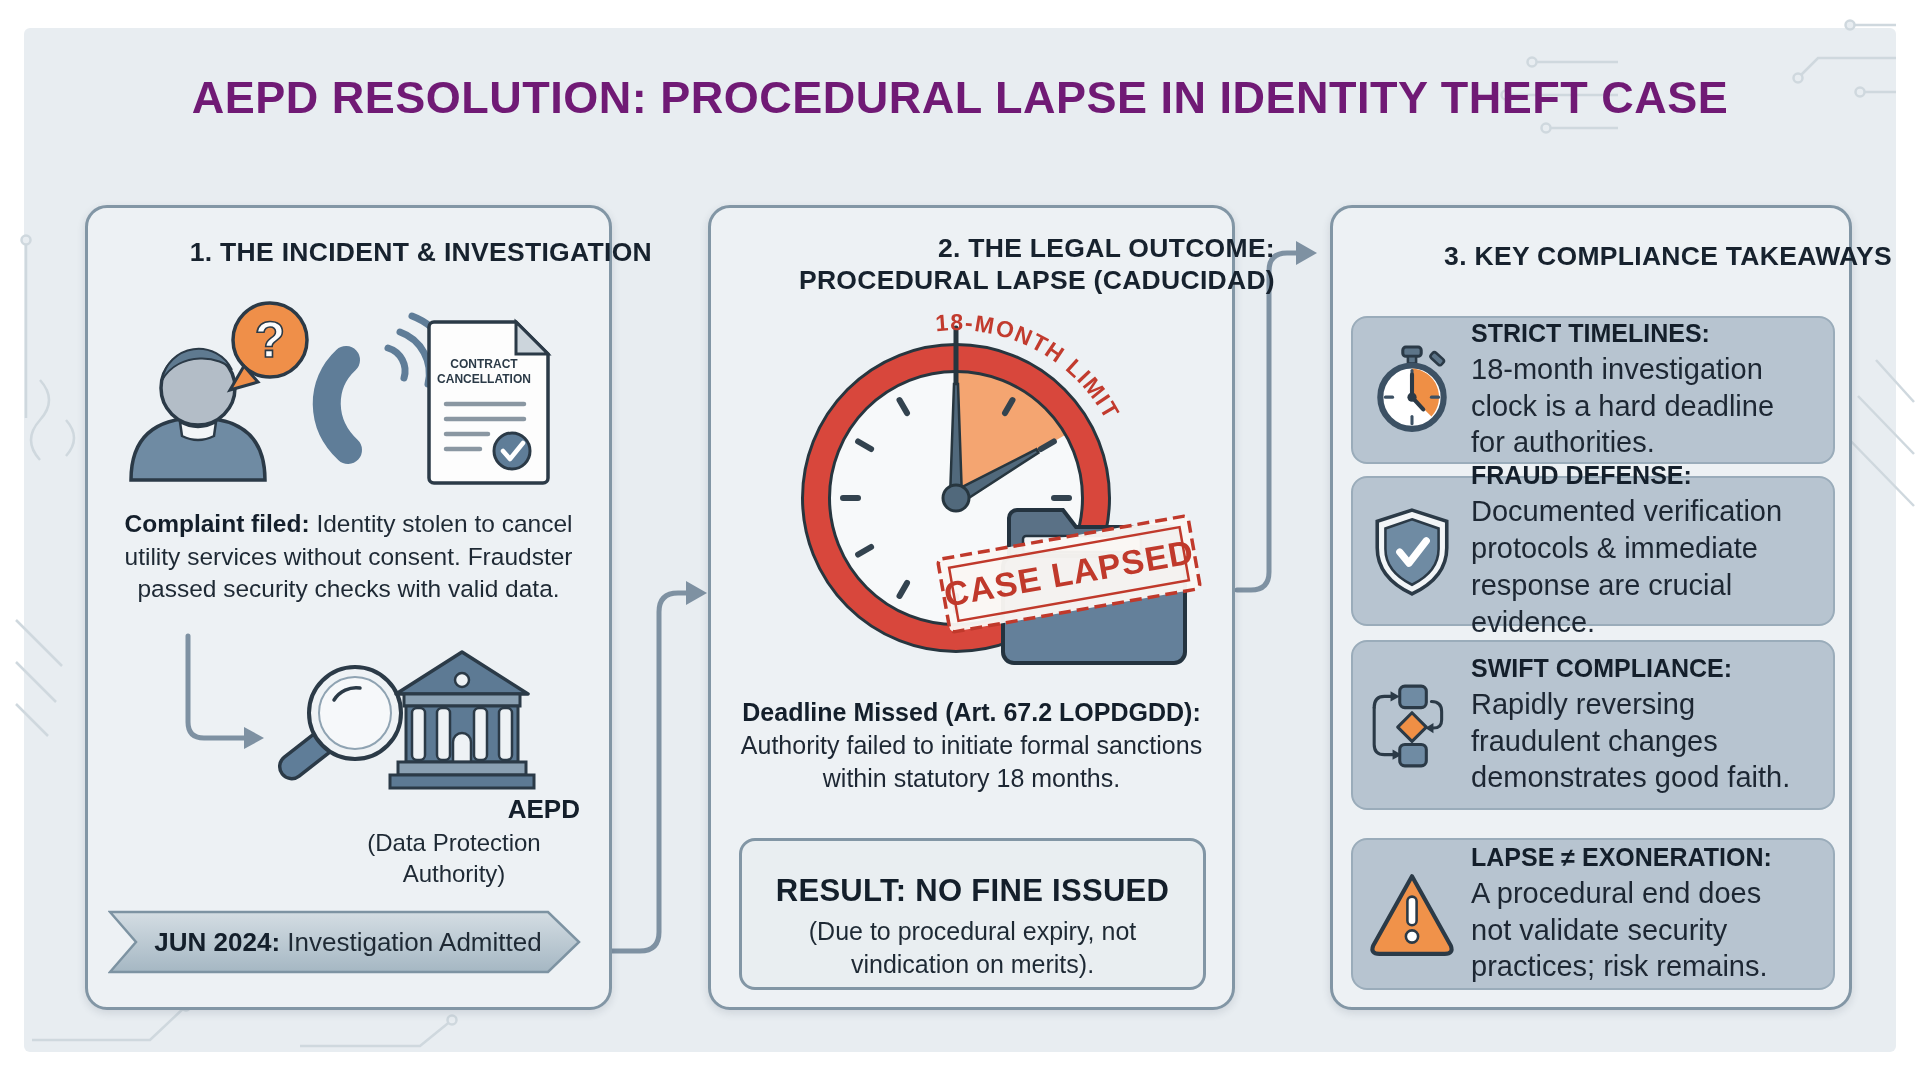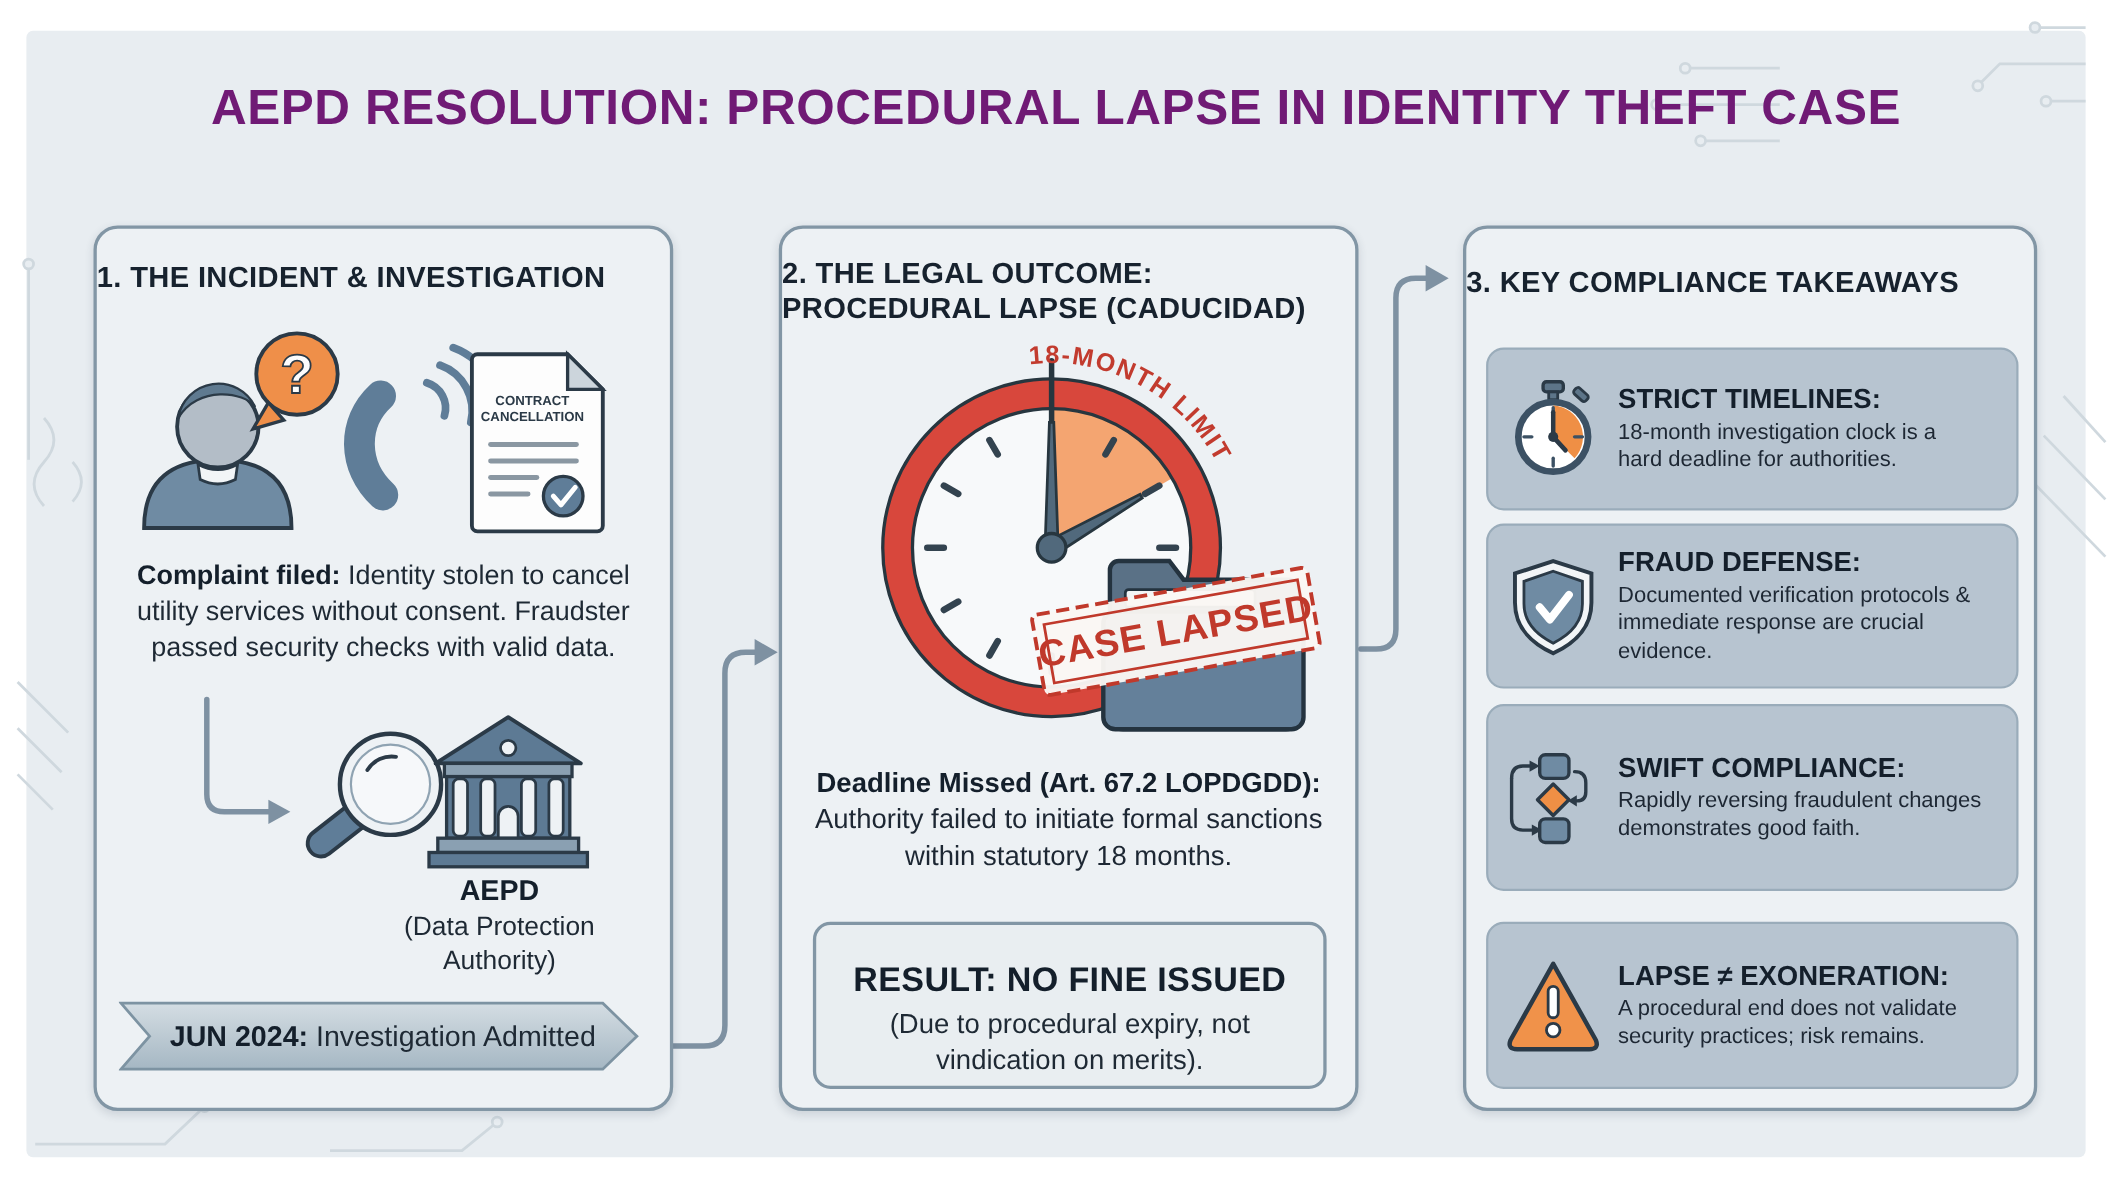--- a/index.html
+++ b/index.html
@@ -7,47 +7,47 @@
           font-family:"Liberation Sans","DejaVu Sans",sans-serif;color:#1d2733;}
   .board{position:absolute;left:24px;top:28px;right:24px;bottom:28px;background:#e8edf1;border-radius:6px;}
   .deco{position:absolute;left:0;top:0;width:1920px;height:1080px;pointer-events:none;}
   .main-title{position:absolute;left:0;top:72px;width:1920px;text-align:center;
               font-size:45px;font-weight:bold;letter-spacing:.5px;color:#701a75;}
   .panel{position:absolute;top:205px;height:805px;background:#edf1f4;border:3px solid #8296a5;
          border-radius:22px;box-shadow:0 3px 8px rgba(40,60,80,.14);box-sizing:border-box;}
   #panel1{left:85px;width:527px;}
   #panel2{left:708px;width:527px;}
   #panel3{left:1330px;width:522px;}
-  .panel-heading{position:absolute;left:0;width:100%;text-align:left;font-weight:bold;
-                 font-size:26.5px;letter-spacing:.3px;color:#17222e;line-height:1.22;}
+  .panel-heading{position:absolute;left:0;width:100%;text-align:right;font-weight:bold;
+                 font-size:26.5px;letter-spacing:.3px;color:#17222e;line-height:1.22;padding-left:43px;}
   .panel-svg{position:absolute;left:0;top:0;}
   svg text{font-family:"Liberation Sans","DejaVu Sans",sans-serif;}
   
   .complaint{position:absolute;left:10px;top:300px;width:501px;text-align:center;
              font-size:24.5px;line-height:1.33;color:#1e2934;padding:0 6px;box-sizing:border-box;}
   .lead{font-weight:bold;color:#141f2b;}
   .aepd-block{position:absolute;left:240px;top:585px;width:252px;text-align:center;line-height:1.3;}
-  .aepd-name{font-size:26px;font-weight:bold;color:#141f2b;}
+  .aepd-name{font-size:26px;font-weight:bold;color:#141f2b;text-align:right;}
   .aepd-sub{font-size:24px;color:#1e2934;}
   .banner{position:absolute;left:20px;top:702px;width:474px;height:64px;}
   .banner-text{position:absolute;left:40px;top:0;width:400px;height:64px;display:flex;align-items:center;
                justify-content:center;font-size:26px;color:#1e2934;}
   
   .deadline{position:absolute;left:8px;top:488px;width:505px;text-align:center;font-size:25px;line-height:1.32;}
   .result-box{position:absolute;left:28px;top:630px;width:467px;height:152px;background:#e9eef1;
               border:3px solid #8296a5;border-radius:16px;box-sizing:border-box;text-align:center;padding-top:32px;}
   .result-title{font-size:31px;font-weight:bold;color:#141f2b;letter-spacing:.3px;}
   .result-sub{font-size:25px;line-height:1.3;margin:6px auto 0;width:370px;color:#1e2934;}
   
   .takeaway{position:absolute;left:18px;width:484px;background:#b7c4d0;border:2px solid #9aacba;
             border-radius:16px;display:flex;align-items:center;box-sizing:border-box;}
   .takeaway .icon-box{flex:0 0 118px;display:flex;align-items:center;justify-content:center;}
   .takeaway .tk-text{flex:1;padding-right:28px;}
   .tk-title{font-size:25px;font-weight:bold;color:#141f2b;margin-bottom:3px;}
-  .tk-body{font-size:20px;line-height:1.27;color:#1d2733;}
+  .tk-body{font-size:29px;line-height:1.27;color:#1d2733;}
 </style>
 </head>
 <body>
 
 <div class="canvas">
   <div class="board"></div>
 
   <svg class="deco" viewBox="0 0 1920 1080">
     <g stroke="#cfd8de" stroke-width="2.5" fill="none">
       <path d="M1618 62 H1532"></path>

